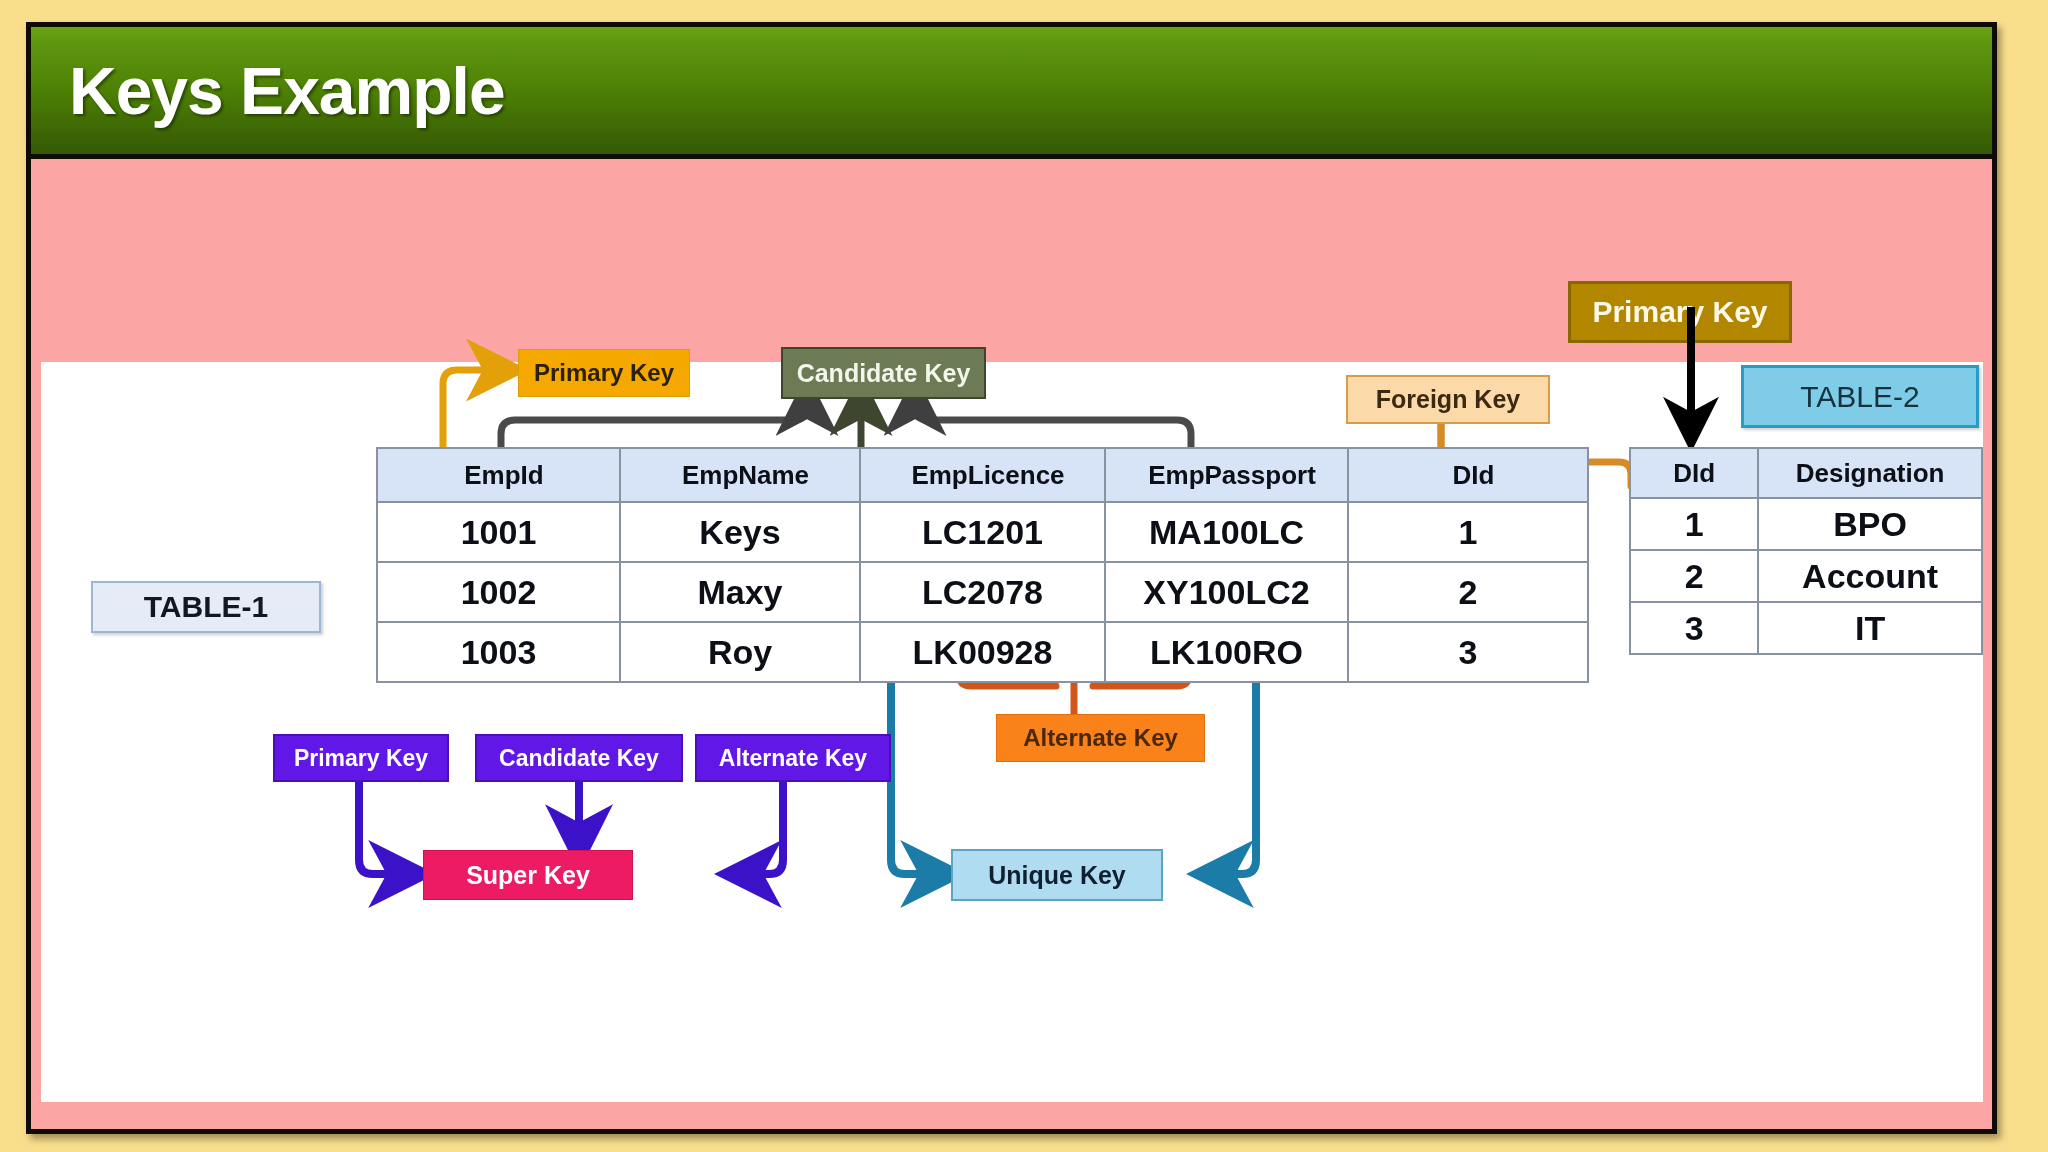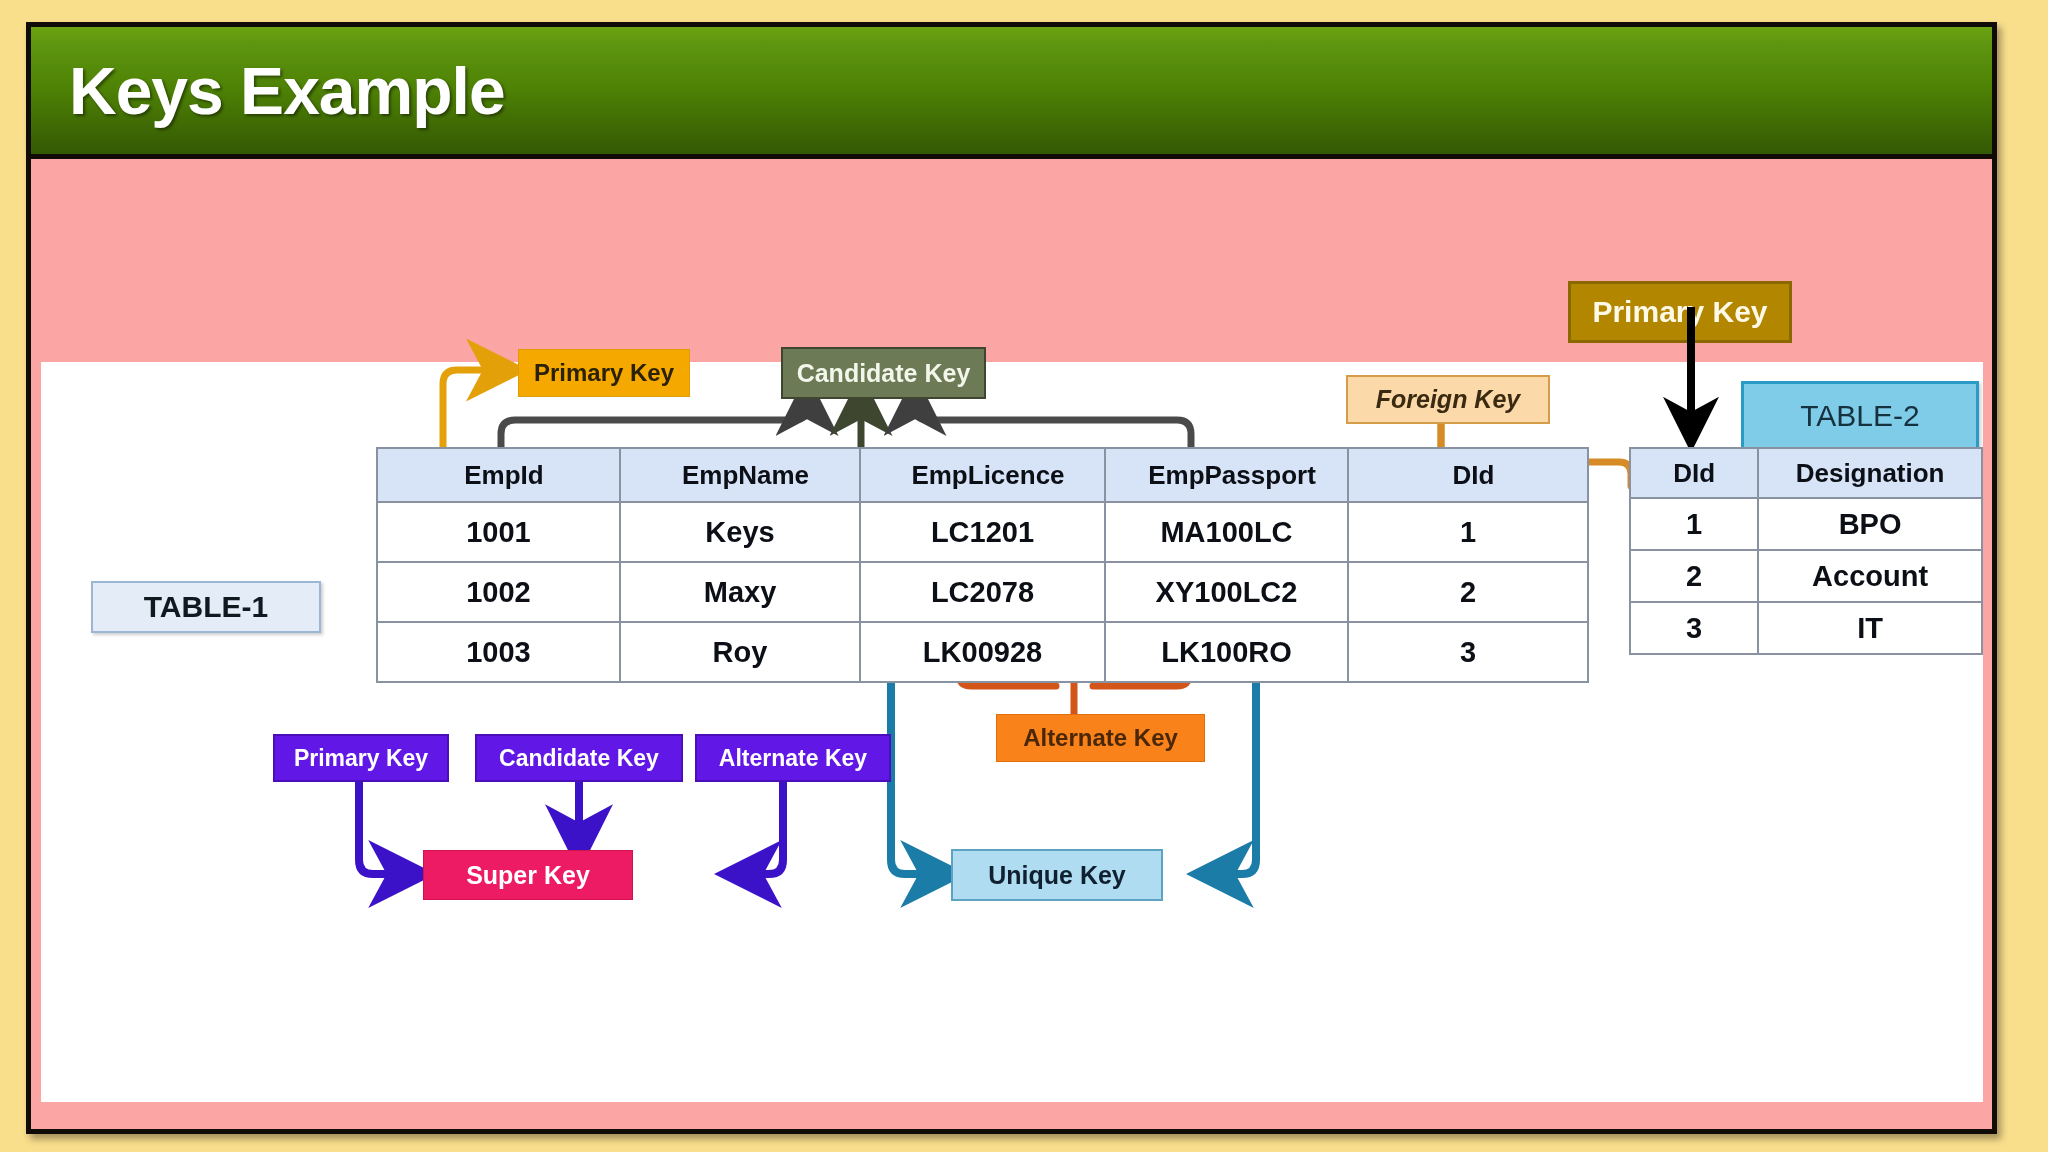--- a/index.html
+++ b/index.html
@@ -68,21 +68,21 @@
   }
 
   
   .dtable{position:absolute;border-collapse:collapse;}
   .dtable th,.dtable td{
     border:2px solid #8892A0;
     text-align:center;font-weight:bold;color:#0C1016;
     box-sizing:border-box;
   }
   .dtable th{background:#D7E4F7;font-size:26px;}
-  .dtable td{background:#FFFFFF;font-size:29px;}
+  .dtable td{background:#FFFFFF;font-size:34px;}
 
   #table1{left:335px;top:85px;}
   #table1 th{height:54px;padding-left:12px;}
   #table1 td{height:60px;}
   #table1 .c-id{width:243px;}
   #table1 .c-name{width:240px;}
   #table1 .c-lic{width:245px;}
   #table1 .c-pass{width:243px;}
   #table1 .c-did{width:240px;}
 
@@ -154,25 +154,25 @@
 
           <path d="M538,420 L538,495" fill="none" stroke="#3B12C8" stroke-width="8" stroke-linecap="round" marker-end="url(#ah-purple)"></path>
 
           <path d="M742,420 L742,498 Q742,512 728,512 L688,512" fill="none" stroke="#3B12C8" stroke-width="8" stroke-linecap="round" marker-end="url(#ah-purple)"></path>
         </svg>
 
         <div class="lbl lbl-pk-top" style="left:477px;top:-13px;width:172px;height:48px;">Primary Key</div>
 
         <div class="lbl lbl-ck-top" style="left:740px;top:-15px;width:205px;height:52px;">Candidate Key</div>
 
-        <div class="lbl lbl-fk" style="left:1305px;top:13px;width:204px;height:49px;font-style:italic;">Foreign Key</div>
+        <div class="lbl lbl-fk" style="left:1305px;top:13px;width:204px;height:49px;">Foreign Key</div>
 
         <div class="lbl lbl-table1" style="left:50px;top:219px;width:230px;height:52px;">TABLE-1</div>
 
-        <div class="lbl lbl-table2" style="left:1700px;top:19px;width:238px;height:70px;">TABLE-2</div>
+        <div class="lbl lbl-table2" style="left:1700px;top:3px;width:238px;height:63px;">TABLE-2</div>
 
         <table class="dtable" id="table1">
           <thead>
             <tr>
               <th class="c-id">EmpId</th>
               <th class="c-name">EmpName</th>
               <th class="c-lic">EmpLicence</th>
               <th class="c-pass">EmpPassport</th>
               <th class="c-did">DId</th>
             </tr>

